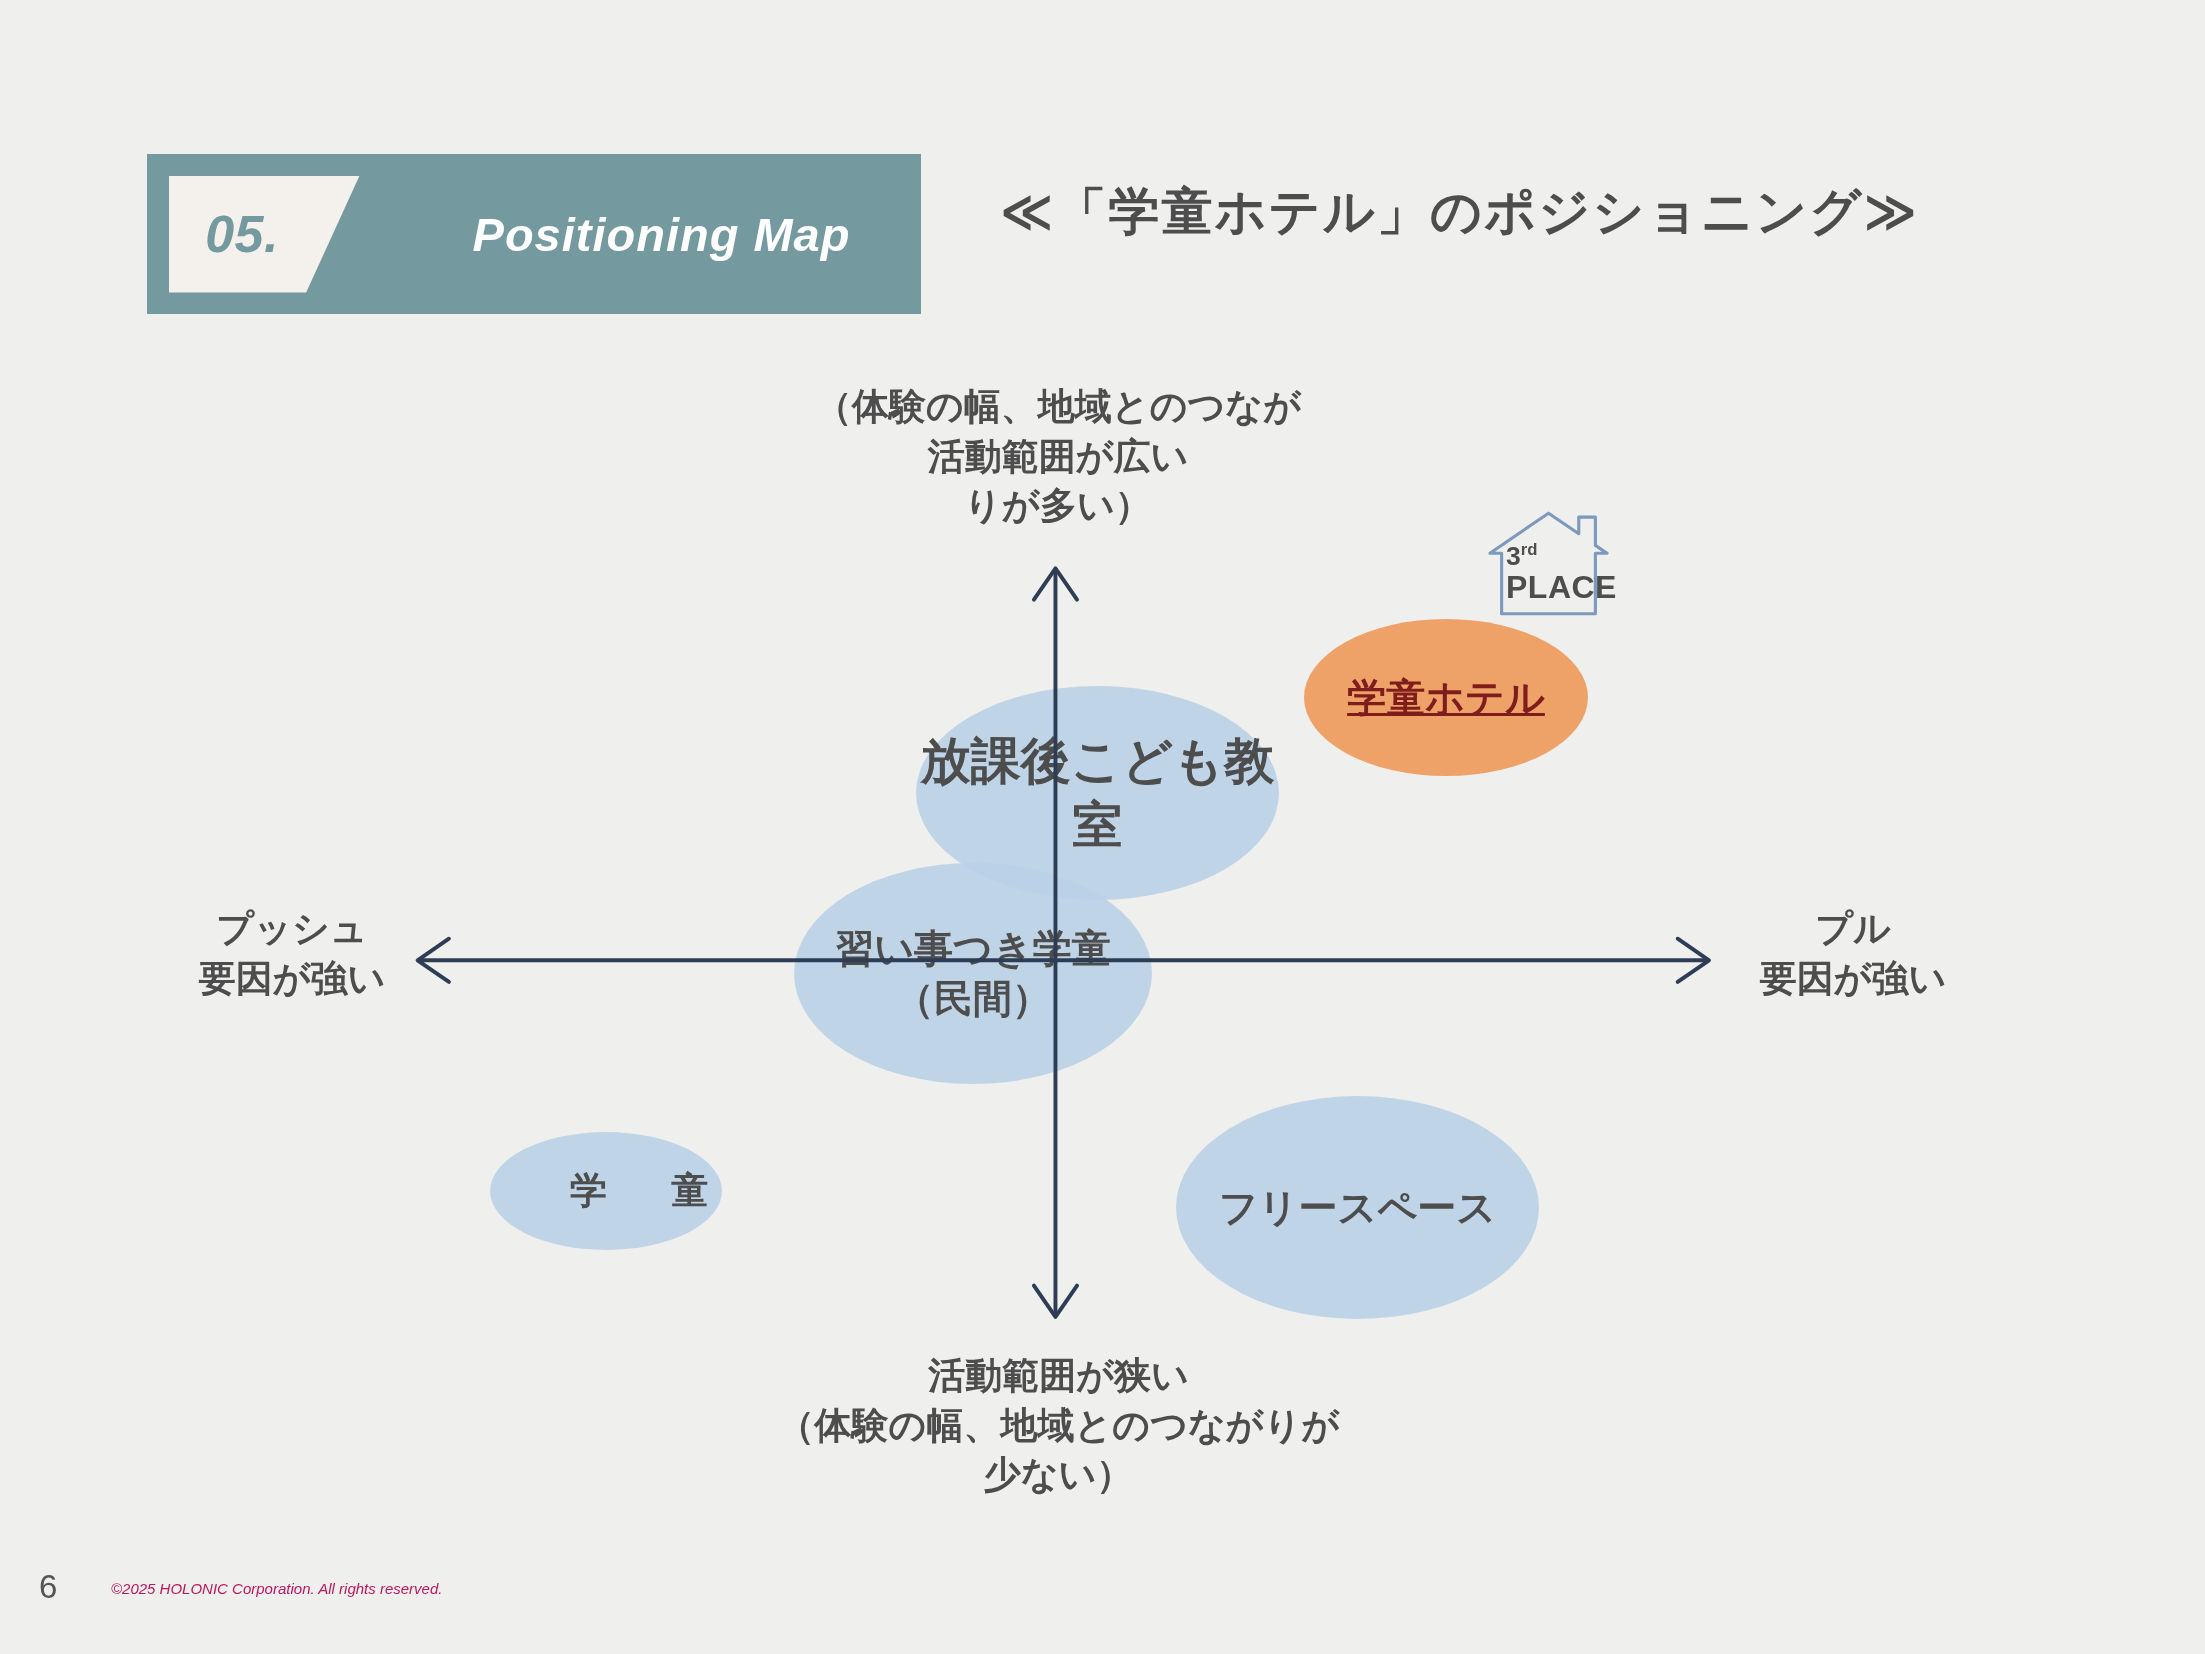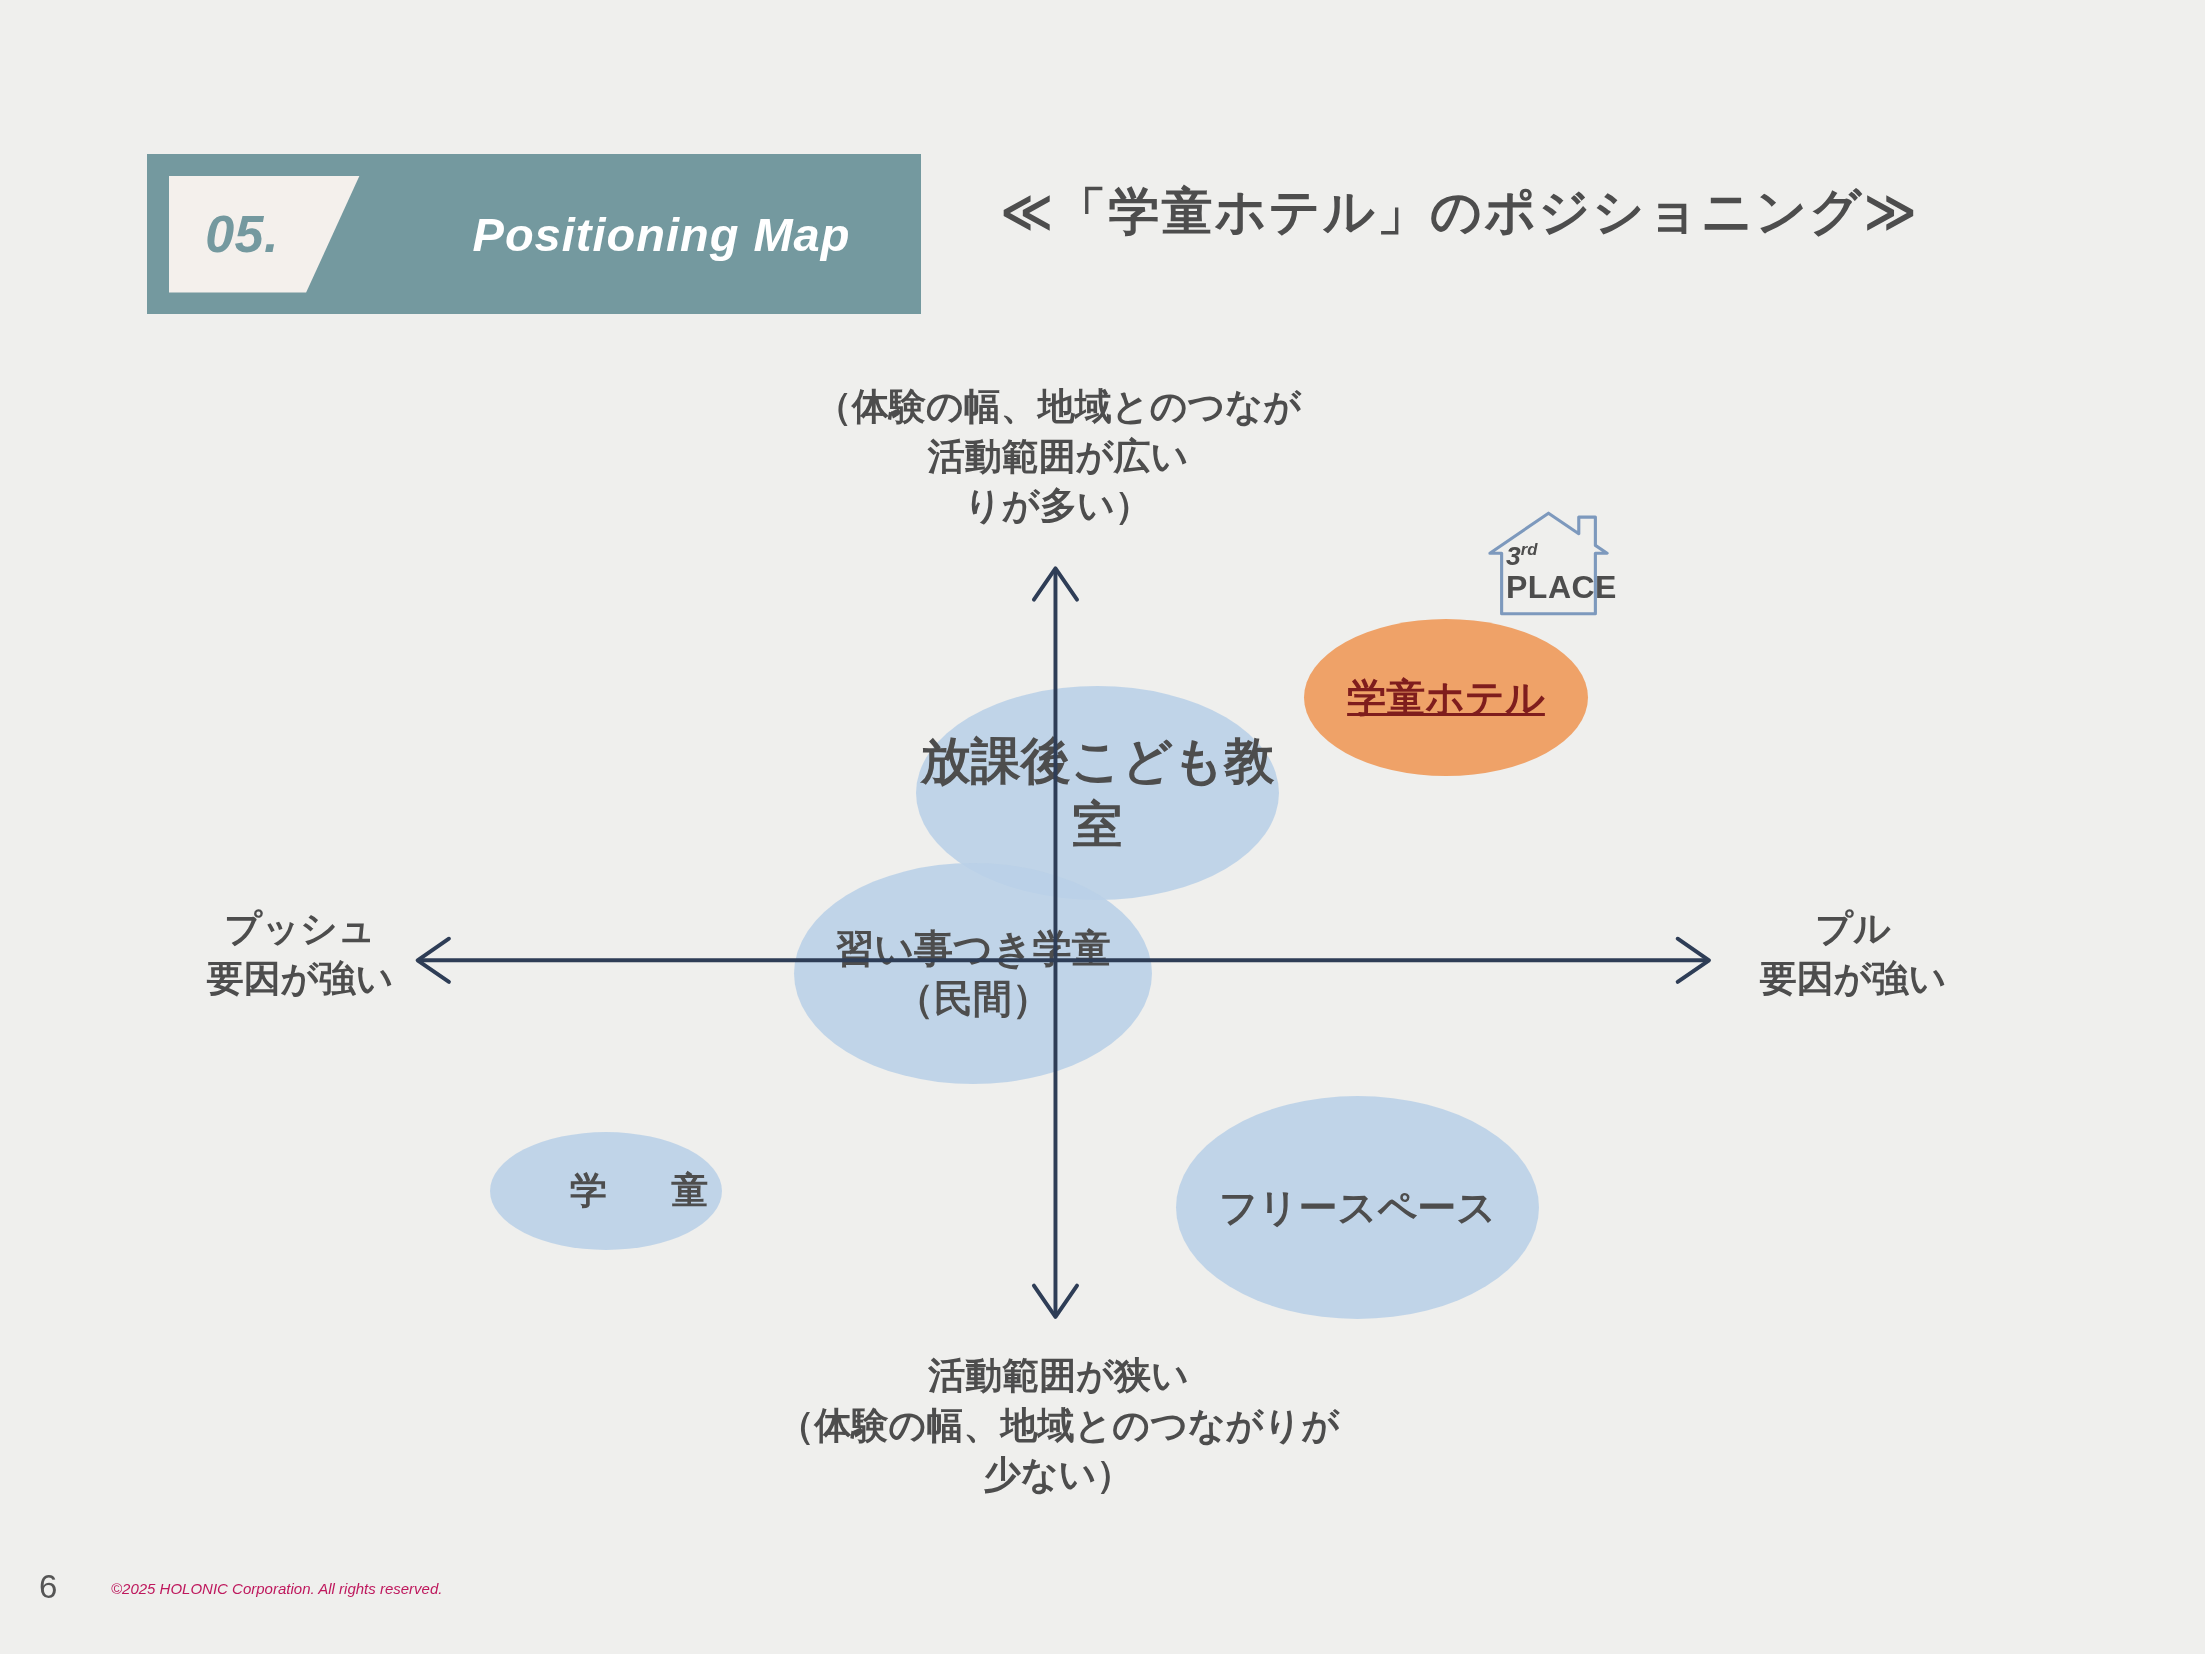--- a/index.html
+++ b/index.html
@@ -138,21 +138,21 @@
   .house-icon svg { display: block; }
   .house-text {
     position: absolute;
     left: 1506px;
     top: 541px;
     width: 108px;
     color: #4d4d4d;
     font-weight: 700;
     line-height: 1.05;
   }
-  .house-text .line1 { font-size: 26.5px; font-style: italic; }
+  .house-text .line1 { font-size: 26.5px; }
   .house-text .line1 sup { font-size: 16.7px; vertical-align: super; }
   .house-text .line2 { font-size: 32px; letter-spacing: 0.5px; }
 
   
   .page-number {
     position: absolute;
     left: 39px;
     top: 1568px;
     font-size: 33px;
     color: #555555;
@@ -235,21 +235,21 @@
     <div>活動範囲が広い</div>
     <div>りが多い）</div>
   </div>
 
   <div class="axis-label" style="left:745px; top:1351px; width:627px; font-size:37px;">
     <div>活動範囲が狭い</div>
     <div>（体験の幅、地域とのつながりが</div>
     <div>少ない）</div>
   </div>
 
-  <div class="axis-label" style="left:180px; top:904px; width:240px; font-size:37px;">
+  <div class="axis-label" style="left:172px; top:904px; width:240px; font-size:37px;">
     <div>プッシュ</div>
     <div>要因が強い</div>
   </div>
 
   <div class="axis-label" style="left:1733px; top:904px; width:240px; font-size:37px;">
     <div>プル</div>
     <div>要因が強い</div>
   </div>
 
 </div>

